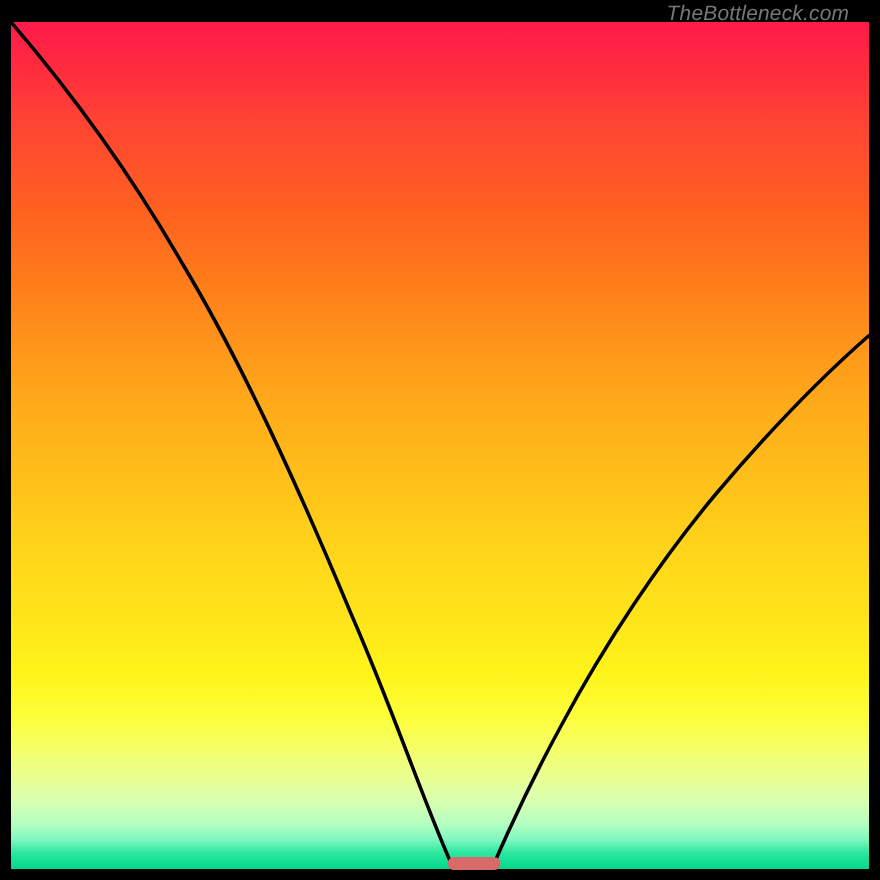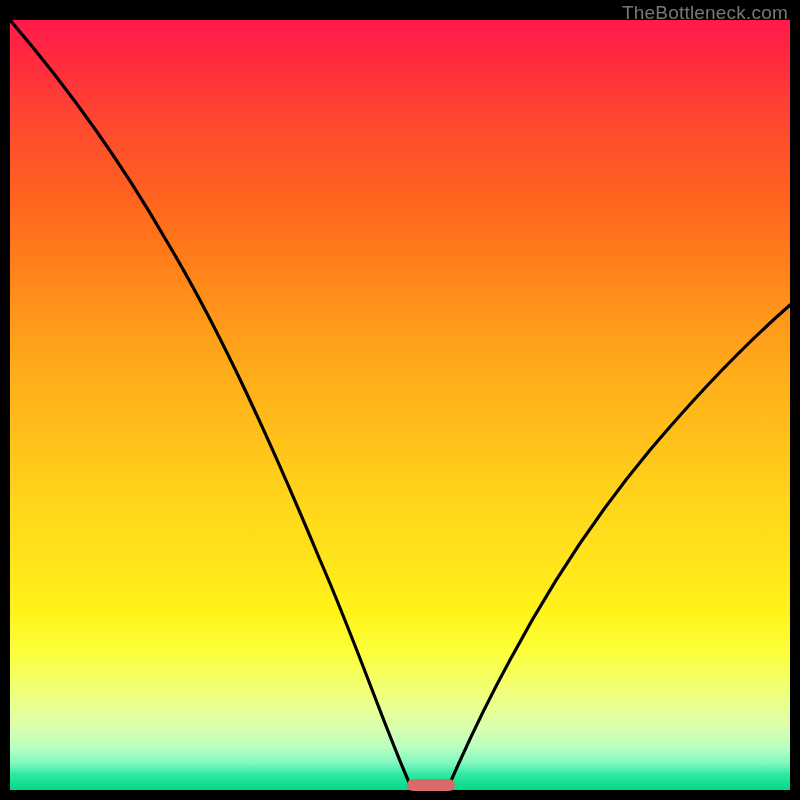--- a/index.html
+++ b/index.html
@@ -62,25 +62,26 @@
     height: 100%;
   }
   .marker {
     position: absolute;
     background: #d86a6a;
     border-radius: 6px;
   }
   .watermark {
     position: absolute;
     top: 2px;
-    right: 12px;
+    right: 28px;
     color: #777;
     font-size: 19px;
     font-weight: 500;
     letter-spacing: 0.2px;
+    font-style: italic;
   }
 </style>
 </head>
 <body>
 
 <div class="frame"></div>
 
 <div class="plot-area">
   <div class="gradient-bg"></div>
 

